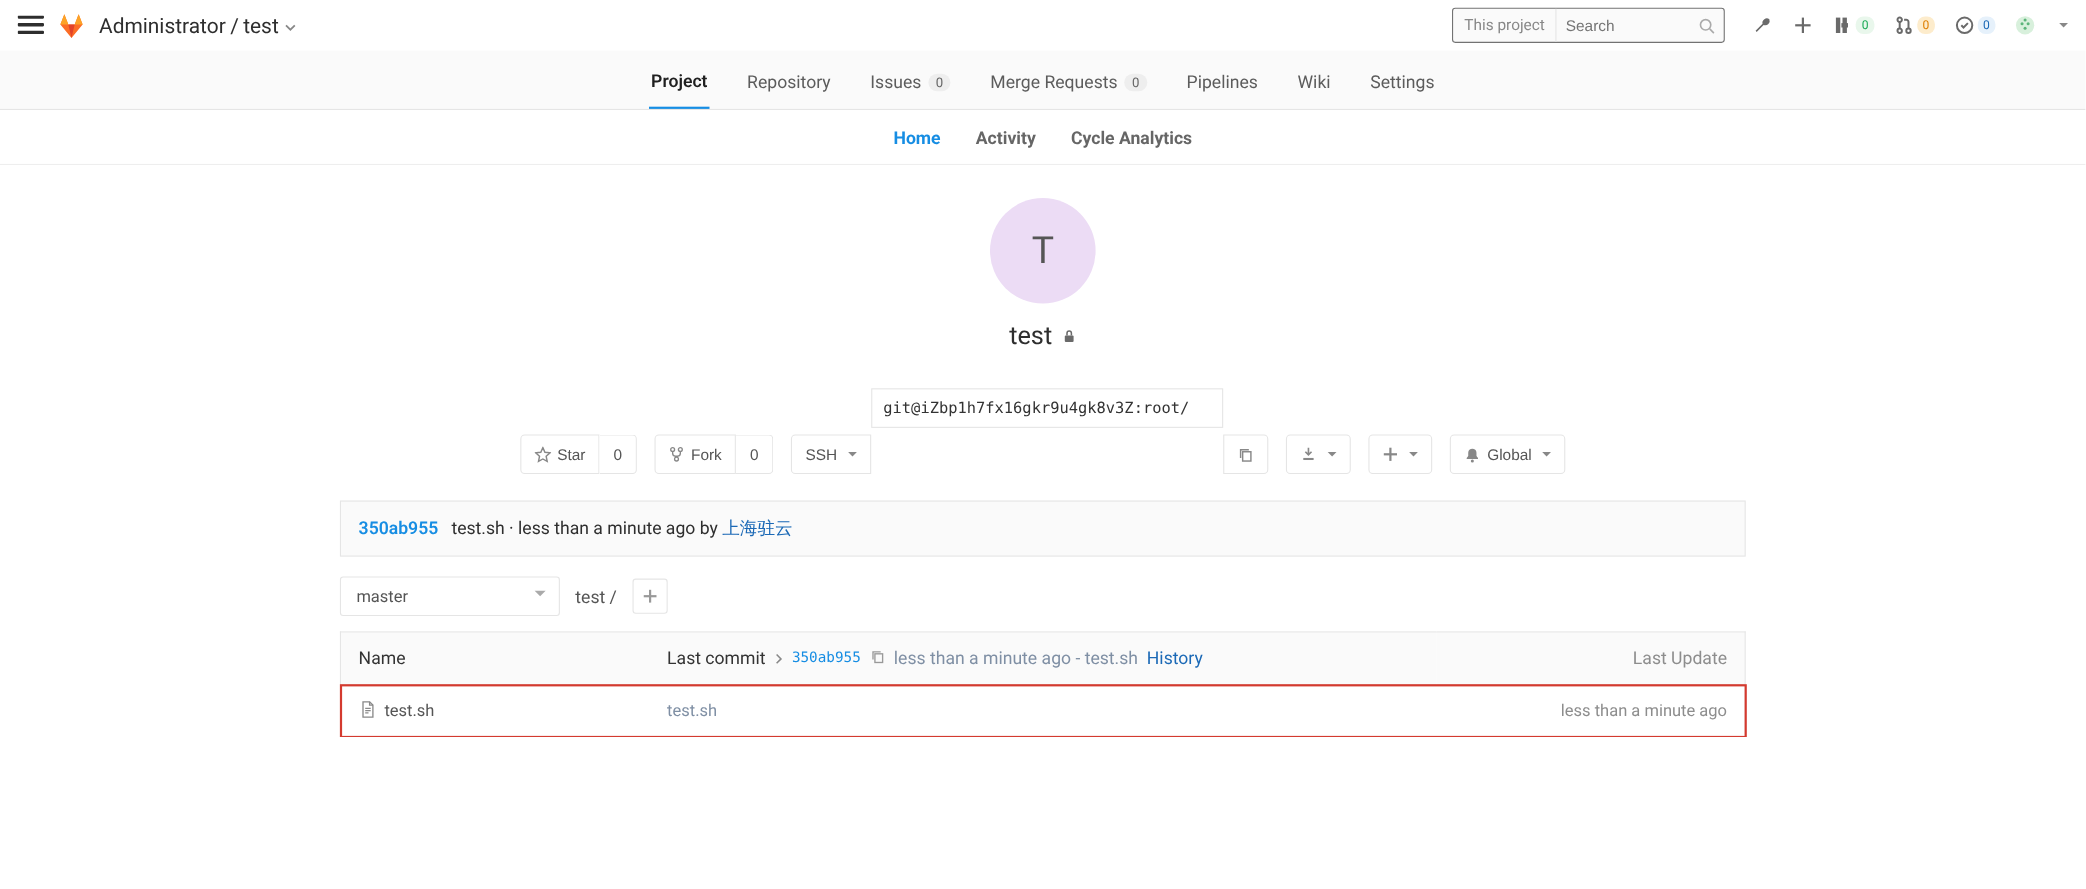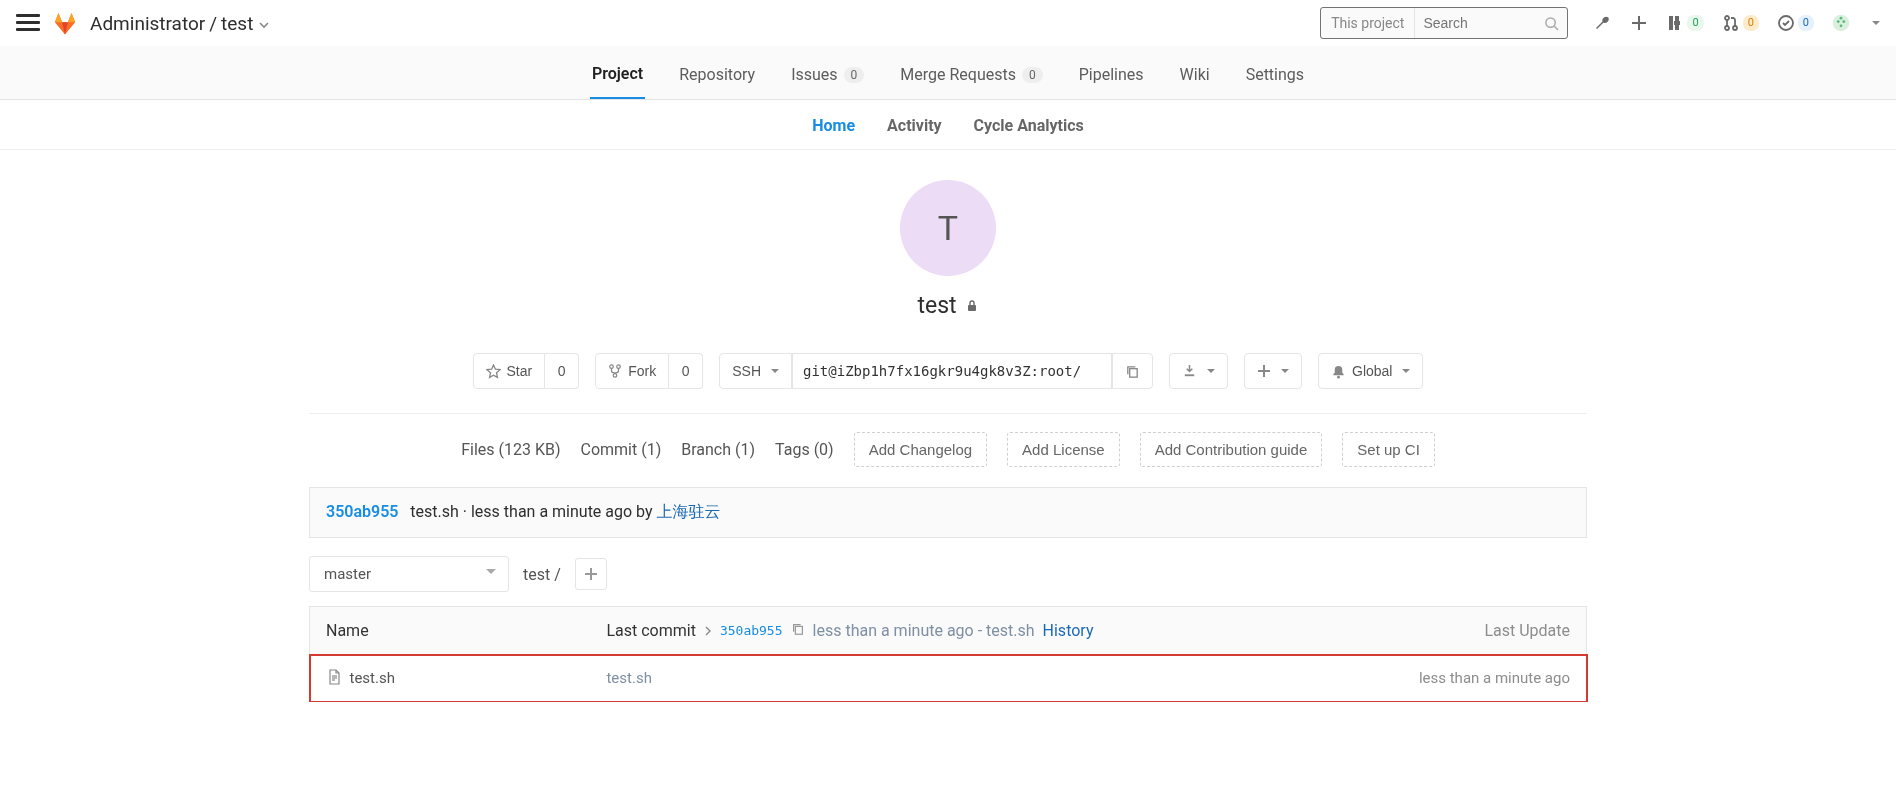--- a/index.html
+++ b/index.html
@@ -44,21 +44,21 @@
     .sub-tab.active { color:#168de3; }
 
     
     .project-head { text-align:center; padding:30px 0 26px; }
     .proj-avatar { width:96px; height:96px; border-radius:50%; background:#ecdcf5; display:flex; align-items:center; justify-content:center; margin:0 auto 16px; font-size:34px; color:#555; }
     .proj-title { font-size:23px; display:flex; justify-content:center; align-items:center; gap:8px; }
 
     
     .action-row { display:flex; justify-content:center; align-items:center; gap:16px; padding:8px 0 24px; flex-wrap:nowrap; }
     .btngrp { display:flex; }
-    .btn { border:1px solid #e5e5e5; background:#fff; padding:0 12px; height:36px; display:flex; align-items:center; gap:6px; font-size:14px; color:#555; cursor:pointer; white-space:nowrap; }
+    .btn { border:1px solid #e5e5e5; background:#fff; padding:0 12px; height:36px; display:flex; align-items:center; gap:6px; font-size:14px; color:#555; cursor:pointer; white-space:nowrap;margin-top:42px; }
     .btn:first-child { border-top-left-radius:4px; border-bottom-left-radius:4px; }
     .btn:last-child  { border-top-right-radius:4px; border-bottom-right-radius:4px; }
     .btngrp .btn + .btn { border-left:none; }
     .btn.count { min-width:34px; justify-content:center; }
     .clone-url { border:1px solid #e5e5e5; height:36px; padding:15px 10px; font-family:Menlo,Consolas,monospace; font-size:14px; width:320px; color:#333; background:#fff; }
 
     
     .container { max-width:1638px; margin:0 auto; padding:0 180px; }
 
     
@@ -283,30 +283,20 @@
           <circle cx="8" cy="14" r="1.5"></circle>
         </svg>
       <span>Global</span>
       <span class="caret"></span>
     </button>
   </div>
 </div>
 
 <div class="container">
 
-  <div class="stats-row">
-    <span class="stat-link">Files (123 KB)</span>
-    <span class="stat-link">Commit (1)</span>
-    <span class="stat-link">Branch (1)</span>
-    <span class="stat-link">Tags (0)</span>
-    <button class="dashed-btn">Add Changelog</button>
-    <button class="dashed-btn">Add License</button>
-    <button class="dashed-btn">Add Contribution guide</button>
-    <button class="dashed-btn">Set up CI</button>
-  </div>
 
   <div class="last-commit">
     <a class="sha">350ab955</a>
     &nbsp;&nbsp;<span>test.sh</span>
     <span>·</span>
     <span>less than a minute ago by</span>
     <a>上海驻云</a>
   </div>
 
   <div class="branch-row">

